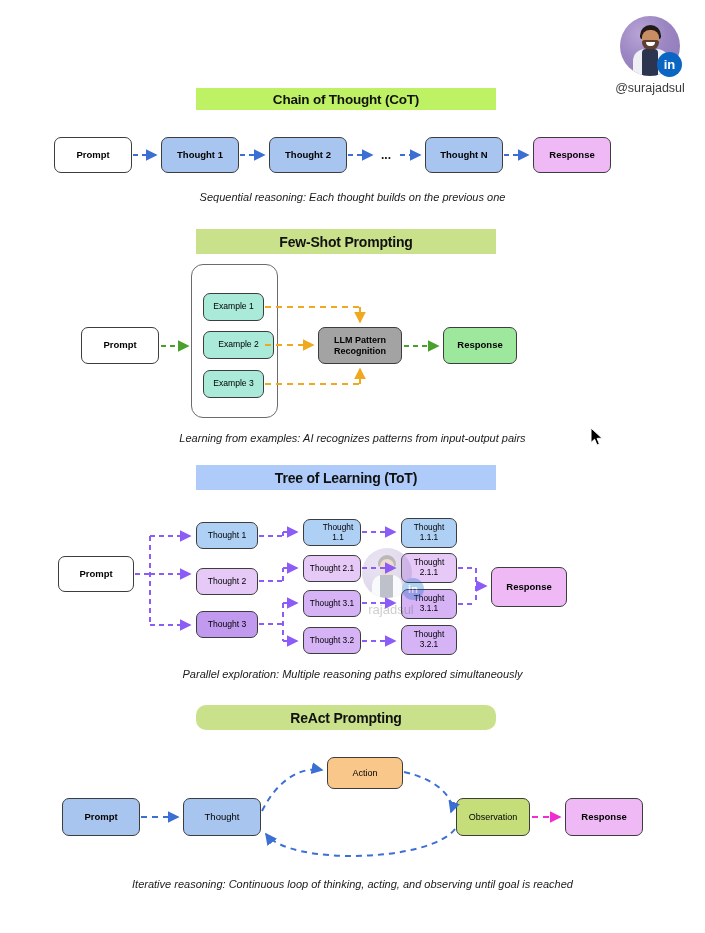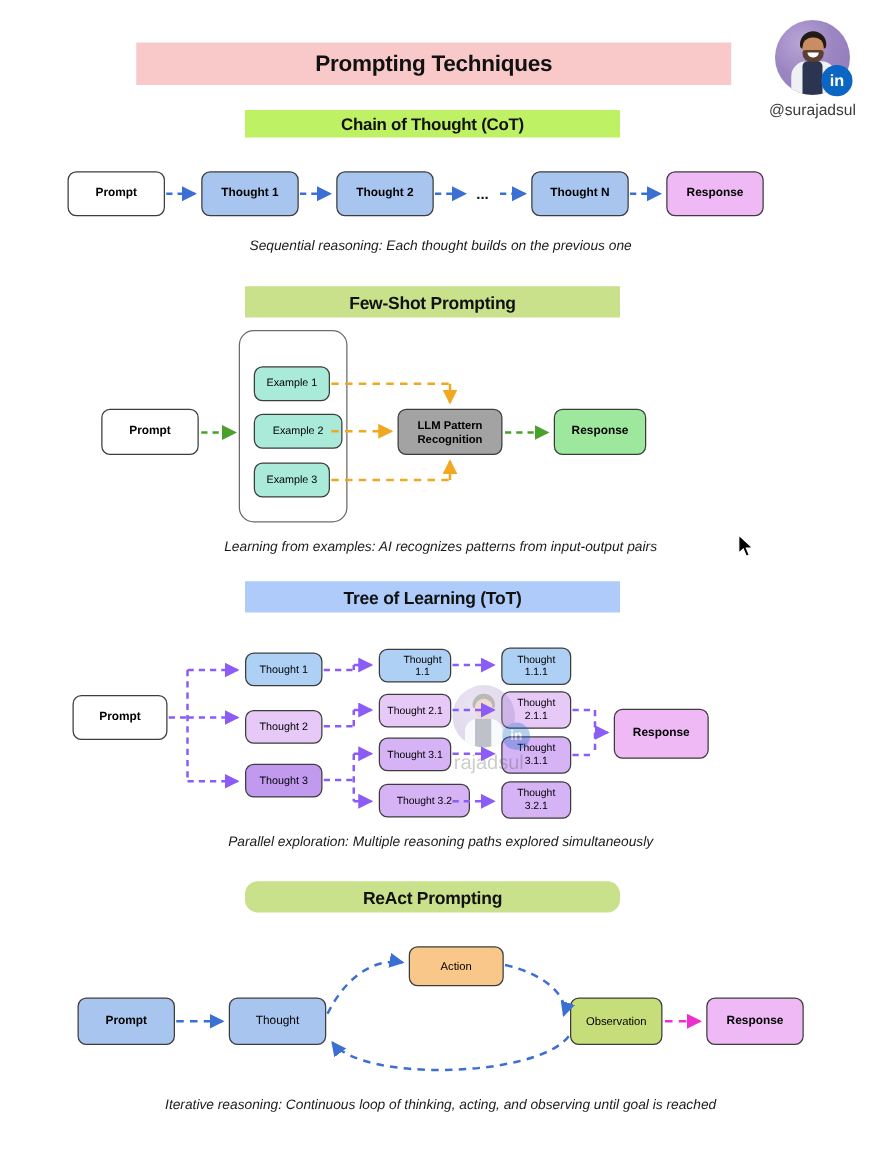--- a/index.html
+++ b/index.html
@@ -94,33 +94,30 @@
     width:50px;height:50px;border-radius:50%;
     background:radial-gradient(circle at 35% 30%, #b9a6d6 0%, #9b86c2 60%, #8d79b8 100%);
     position:relative;overflow:hidden;margin-left:4px;
   }
   #tot-watermark .wm-hair{position:absolute;left:16px;top:7px;width:18px;height:12px;border-radius:9px 9px 3px 3px;background:#221a16;}
   #tot-watermark .wm-face{position:absolute;left:18px;top:11px;width:14px;height:16px;border-radius:7px;background:#c98d63;}
   #tot-watermark .wm-body{position:absolute;left:10px;top:27px;width:30px;height:24px;border-radius:10px 10px 0 0;background:#eef0f3;}
   #tot-watermark .wm-stripe{position:absolute;left:18px;top:27px;width:13px;height:24px;background:#2c3550;}
   #tot-watermark .wm-li{position:absolute;right:0px;bottom:14px;width:22px;height:22px;border-radius:50%;background:#0a66c2;color:#fff;
      display:flex;align-items:center;justify-content:center;font-weight:bold;font-size:11px;}
-  #tot-watermark .wm-handle{position:absolute;left:-8px;top:54px;width:82px;text-align:center;font-size:16px;color:#5a5a5a;}
+  #tot-watermark .wm-handle{position:absolute;left:-8px;top:54px;width:82px;text-align:center;font-size:13px;color:#5a5a5a;}
 
   
   #mouse-cursor{position:absolute;left:590px;top:427px;width:14px;height:20px;}
 </style>
 </head>
 <body>
 
 <div class="page">
 
-  <div class="banner" id="title-banner">
-    <span>Prompting Techniques</span>
-  </div>
 
   <div id="avatar-block">
     <div class="avatar-wrap">
       <div class="avatar-circle">
         <div class="av-body"></div>
           <div class="av-stripe"></div>
         <div class="av-hair"></div>
           <div class="av-face"></div>
         <div class="av-beard"></div>
           <div class="av-smile"></div>
@@ -216,21 +213,21 @@
     </div>
 
   <div class="node purple-lt" style="left:303px;top:555px;width:58px;height:27px;font-size:8.3px;">
     <span>Thought 2.1</span>
     </div>
 
   <div class="node purple-md" style="left:303px;top:590px;width:58px;height:27px;font-size:8.3px;">
     <span>Thought 3.1</span>
     </div>
 
-  <div class="node purple-md" style="left:303px;top:627px;width:73px;height:27px;font-size:8.3px;">
+  <div class="node purple-md" style="left:303px;top:627px;width:58px;height:27px;font-size:8.3px;">
     <span>Thought 3.2</span>
     </div>
 
   <div class="node blue-lt" style="left:401px;top:518px;width:56px;height:30px;font-size:8.3px;flex-direction:column;">
     <span>Thought</span>
     <span>1.1.1</span>
     </div>
 
   <div class="node purple-lt" style="left:401px;top:553px;width:56px;height:30px;font-size:8.3px;flex-direction:column;">
     <span>Thought</span>

